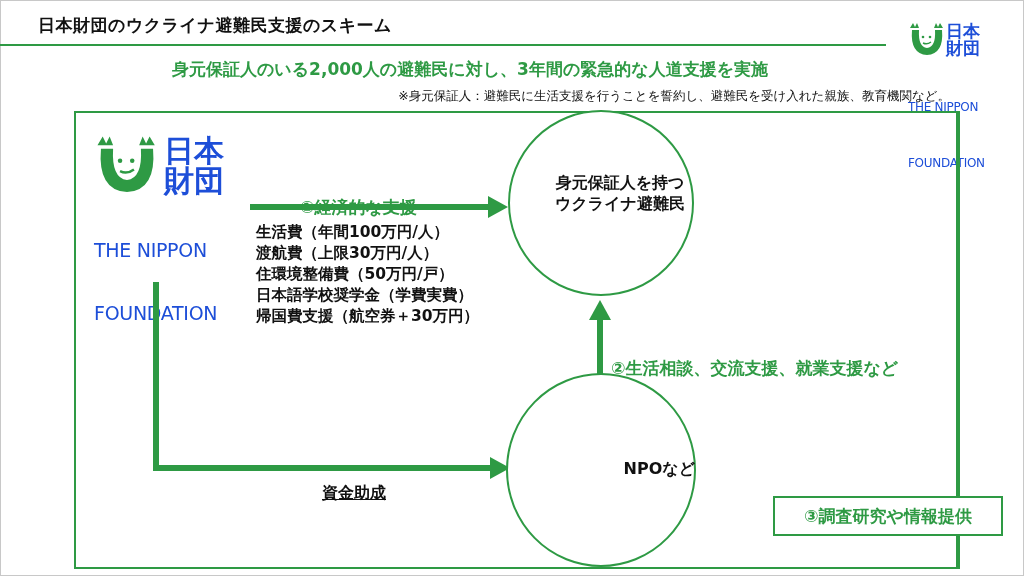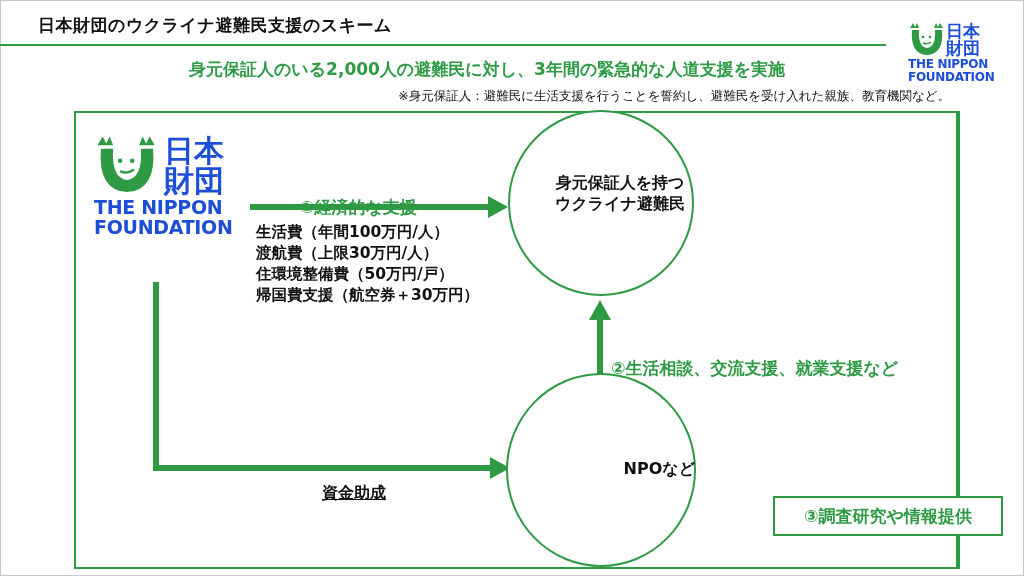--- a/index.html
+++ b/index.html
@@ -1,26 +1,26 @@
 <!DOCTYPE html>
 <html><head>
 <meta charset="utf-8">
 <style>
   html, body { margin:0; padding:0; }
   body { width:1024px; height:576px; position:relative; background:#ffffff; overflow:hidden;
          font-family:"DejaVu Sans", "Liberation Sans", sans-serif; }
   .frame { position:absolute; left:0; top:0; width:1022px; height:574px; border:1px solid #c8c8c8; }
   .title { position:absolute; left:38px; top:14px; font-size:17px; font-weight:bold; color:#111; letter-spacing:0.5px; }
   .title-rule { position:absolute; left:0; top:44px; width:886px; height:2px; background:#2e9a44; }
-  .headline { position:absolute; left:0; width:940px; text-align:center; top:58px; font-size:17px; font-weight:bold; color:#2e9a44;padding-left:17px; }
+  .headline { position:absolute; left:0; width:940px; text-align:center; top:58px; font-size:17px; font-weight:bold; color:#2e9a44; }
   .note { position:absolute; left:0; width:950px; text-align:right; top:88px; font-size:12.5px; color:#111; }
   .logo { position:absolute; color:#1d4ed8; }
   .logo .mark { display:flex; align-items:center; }
   .logo .kanji { font-weight:bold; line-height:1; }
-  .logo .en { font-weight:bold; line-height:1.05; letter-spacing:-0.3px; }
+  .logo .en { font-weight:normal; line-height:1.05; letter-spacing:-0.3px;margin-top:43px; }
   .logo-small { left:908px; top:22px; width:100px; }
   .logo-small .kanji { font-size:17px; }
   .logo-small .en { font-size:12px; text-align:left; }
   .logo-big { left:94px; top:134px; width:150px; }
   .logo-big .kanji { font-size:30px; }
   .logo-big .en { font-size:19px; }
   .mainbox { position:absolute; left:74px; top:111px; width:884px; height:458px; border:2px solid #2e9a44; box-sizing:border-box; }
   svg.lines { position:absolute; left:0; top:0; }
   .circle-text { position:absolute; text-align:center; font-weight:bold; font-size:16px; color:#111; line-height:21px;padding-left:19px; }
   .green { color:#2e9a44;margin-top:20px; }
@@ -112,20 +112,21 @@
 <div class="circle-text" style="left:496px; top:458px; width:180px;text-align:right;">
   <div>NPOなど</div>
 </div>
 
 <div class="lbl green" style="left:300px; top:176px; font-size:17px;">①経済的な支援</div>
 
 <div class="list">
   <div>生活費（年間100万円/人）</div>
   <div>渡航費（上限30万円/人）</div>
   <div>住環境整備費（50万円/戸）</div>
+  <div>日本語学校奨学金（学費実費）</div>
   <div>帰国費支援（航空券＋30万円）</div>
 </div>
 
 <div class="lbl green" style="left:611px; top:337px; font-size:17px;">②生活相談、交流支援、就業支援など</div>
 
 <div class="lbl" style="left:322px; top:483px; font-size:16px; color:#111;text-decoration:underline;">資金助成</div>
 
 <div class="box3">
   <span>③調査研究や情報提供</span>
 </div>

